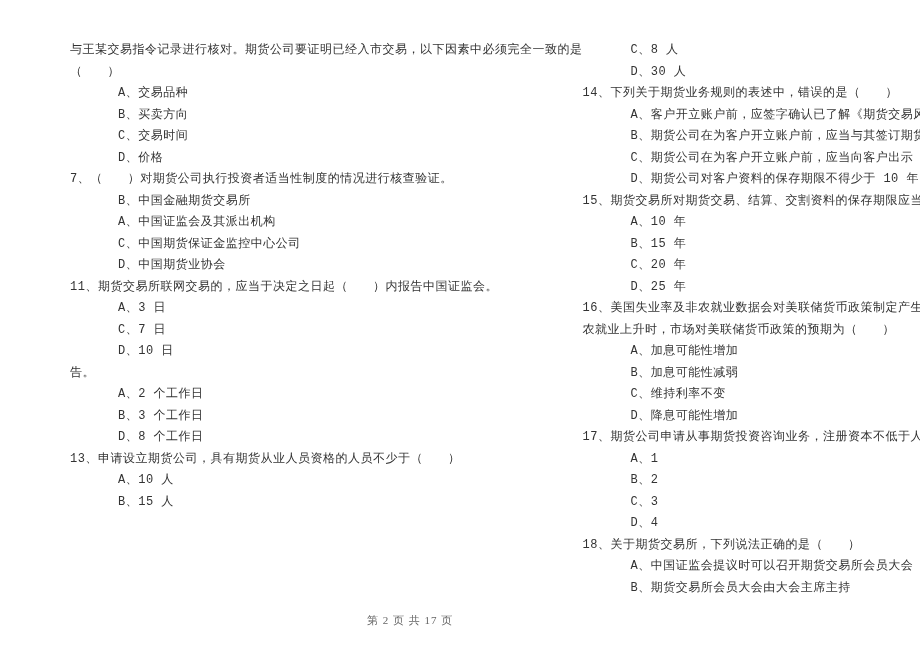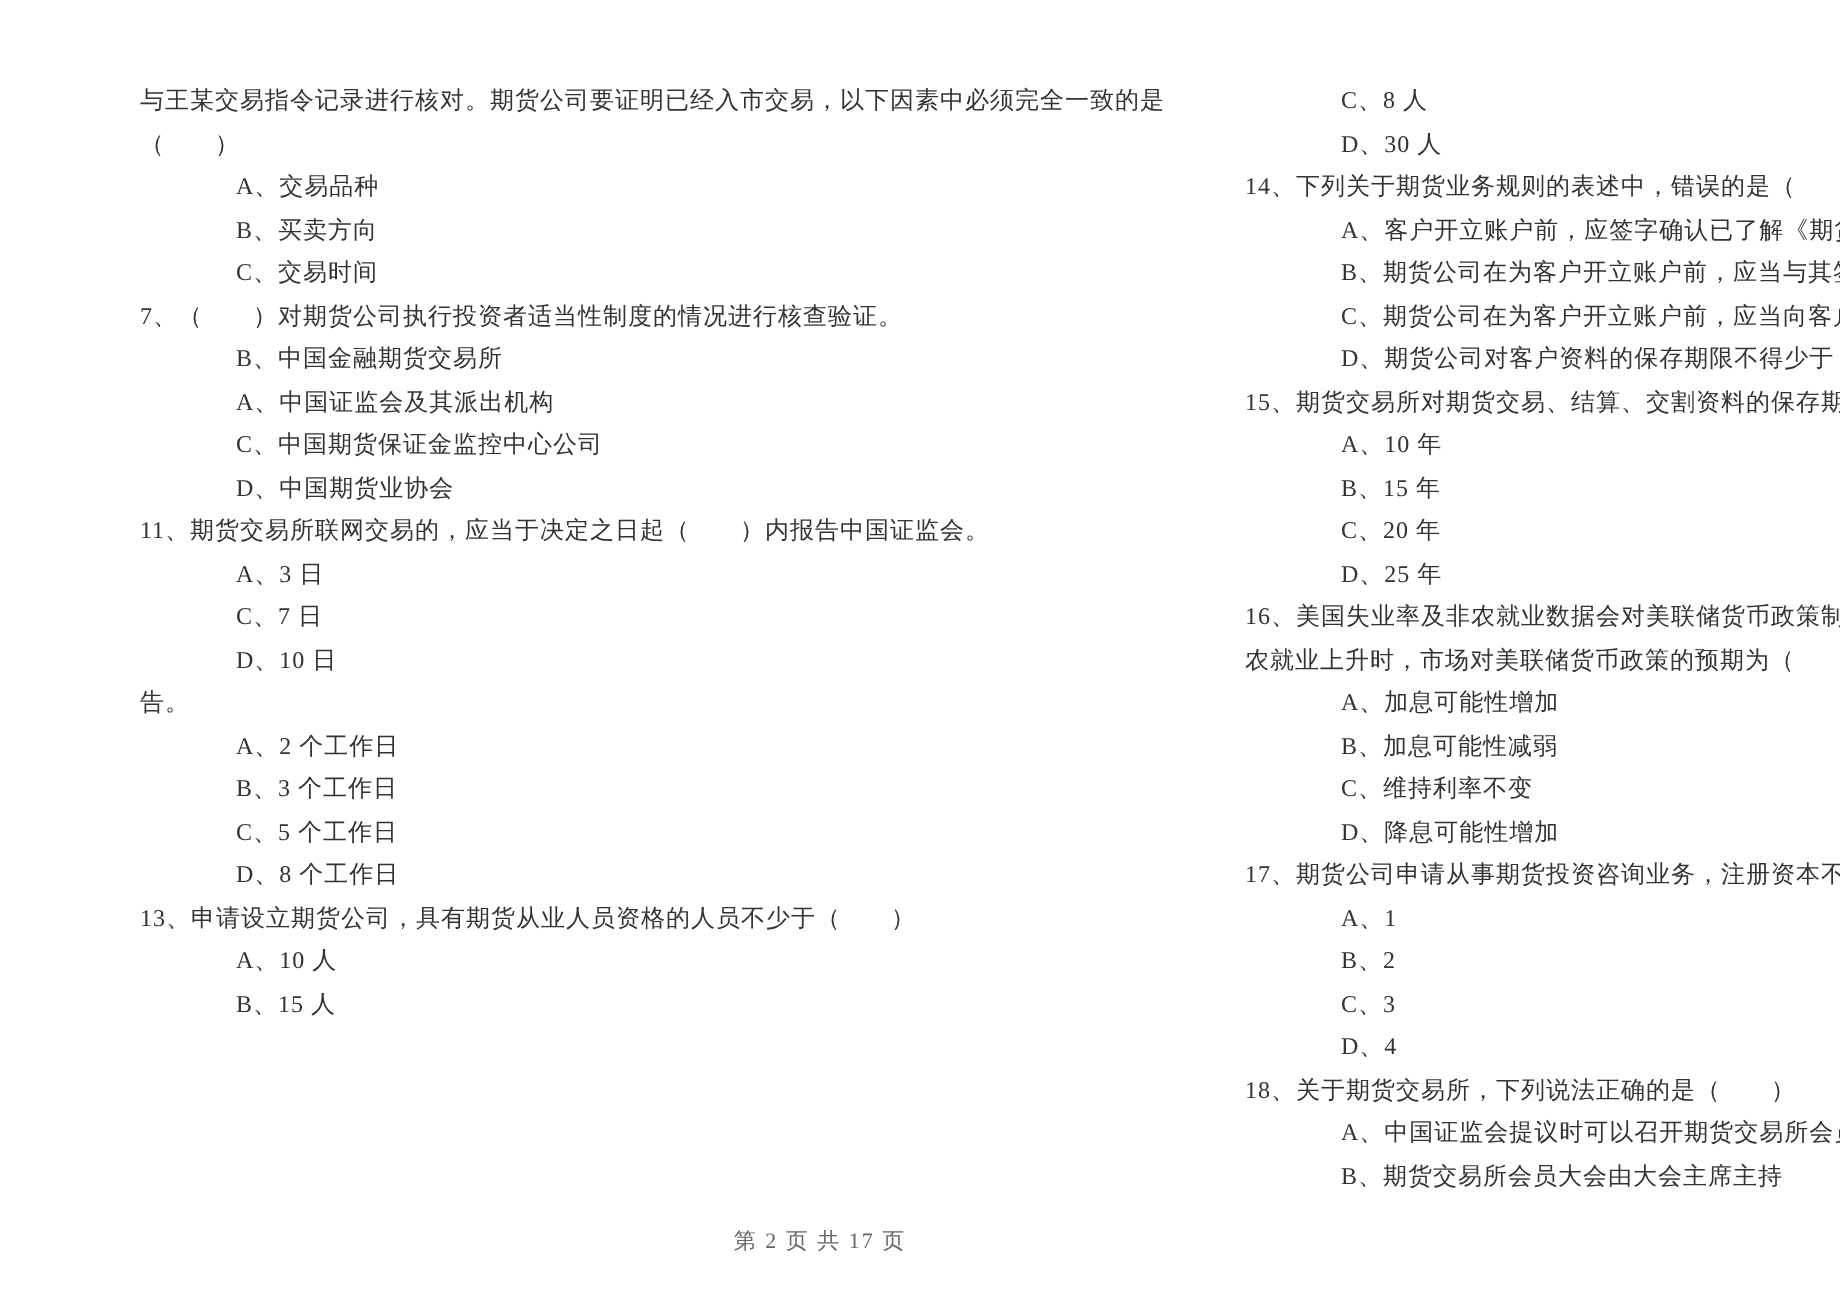--- a/index.html
+++ b/index.html
@@ -11,21 +11,21 @@
       font-size: 12px;
       color: #333333;
       position: relative;
       overflow: hidden;
     }
     .page {
       width: 920px;
       height: 650px;
       padding: 40px 70px 40px 70px;
       display: flex;
-      gap: 40px;
+      font-family: Liberation Mono, monospace;
     }
     .col {
       flex: 1;
       display: flex;
       flex-direction: column;
     }
     .line {
       line-height: 21.5px;
       white-space: nowrap;
       letter-spacing: 0.5px;
@@ -45,33 +45,33 @@
 </head>
 <body>
 
 <div class="page">
   <div class="col">
     <div class="line">与王某交易指令记录进行核对。期货公司要证明已经入市交易，以下因素中必须完全一致的是</div>
     <div class="line">（　　）</div>
     <div class="line indent-2">A、交易品种</div>
     <div class="line indent-2">B、买卖方向</div>
     <div class="line indent-2">C、交易时间</div>
+    <div class="line indent-2">D、价格</div>
     <div class="line">7、（　　）对期货公司执行投资者适当性制度的情况进行核查验证。</div>
     <div class="line indent-2">B、中国金融期货交易所</div>
     <div class="line indent-2">A、中国证监会及其派出机构</div>
     <div class="line indent-2">C、中国期货保证金监控中心公司</div>
     <div class="line indent-2">D、中国期货业协会</div>
     <div class="line">11、期货交易所联网交易的，应当于决定之日起（　　）内报告中国证监会。</div>
     <div class="line indent-2">A、3 日</div>
     <div class="line indent-2">C、7 日</div>
     <div class="line indent-2">D、10 日</div>
     <div class="line">告。</div>
     <div class="line indent-2">A、2 个工作日</div>
     <div class="line indent-2">B、3 个工作日</div>
-    <div class="line indent-2">C、5 个工作日</div>
     <div class="line indent-2">D、8 个工作日</div>
     <div class="line">13、申请设立期货公司，具有期货从业人员资格的人员不少于（　　）</div>
     <div class="line indent-2">A、10 人</div>
     <div class="line indent-2">B、15 人</div>
   </div>
 
   <div class="col">
     <div class="line indent-2">C、8 人</div>
     <div class="line indent-2">D、30 人</div>
     <div class="line">14、下列关于期货业务规则的表述中，错误的是（　　）</div>

